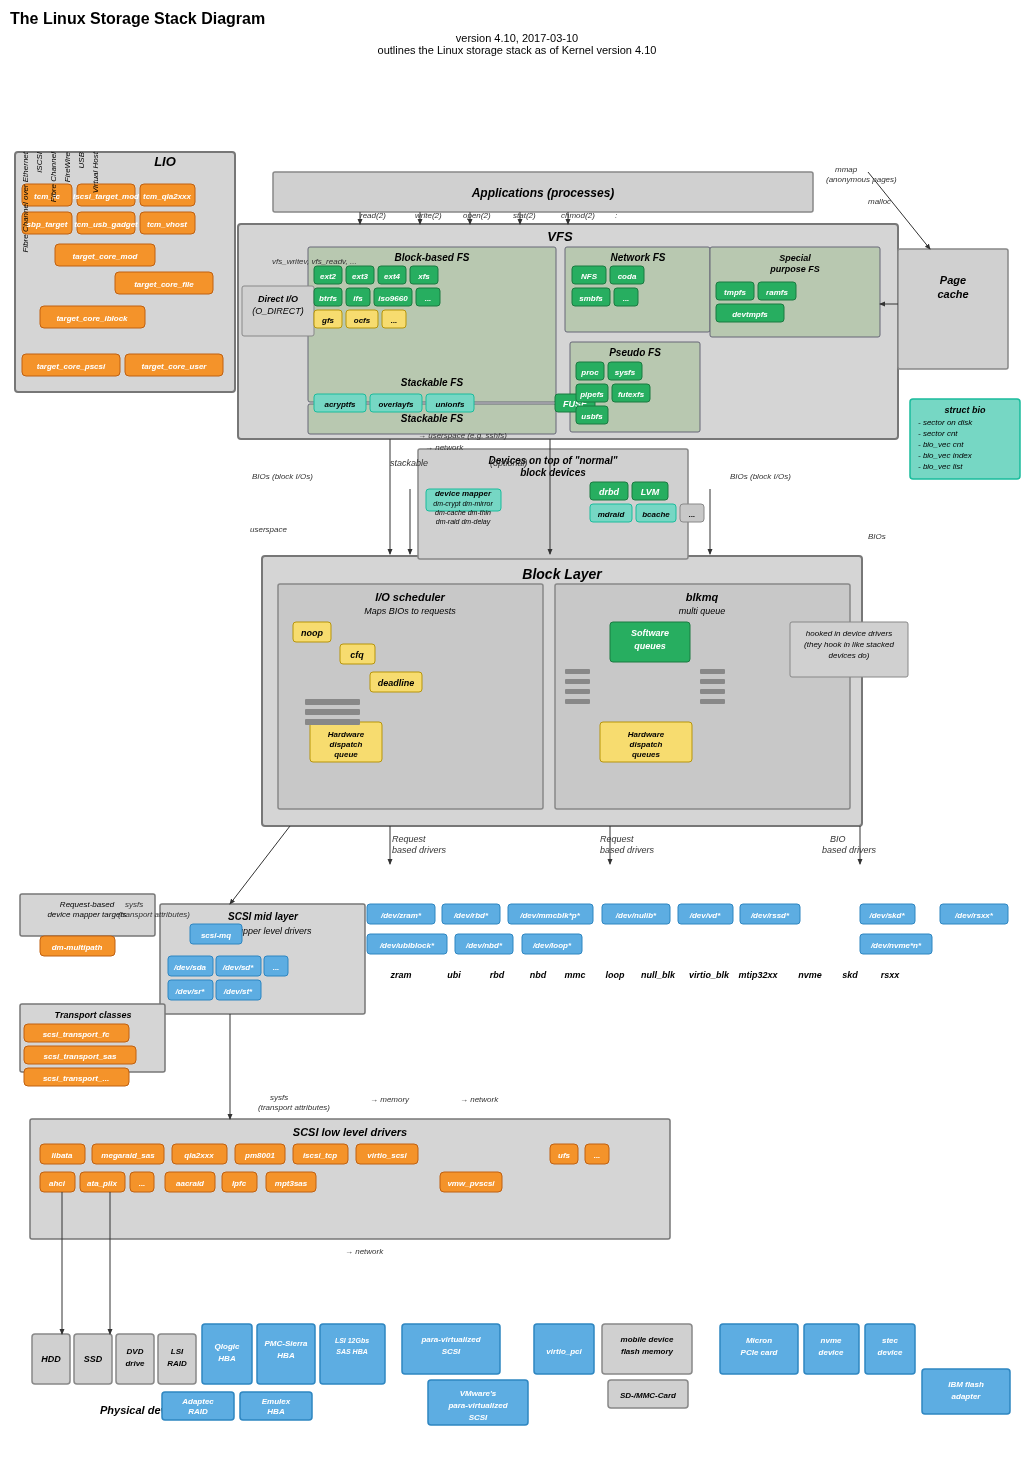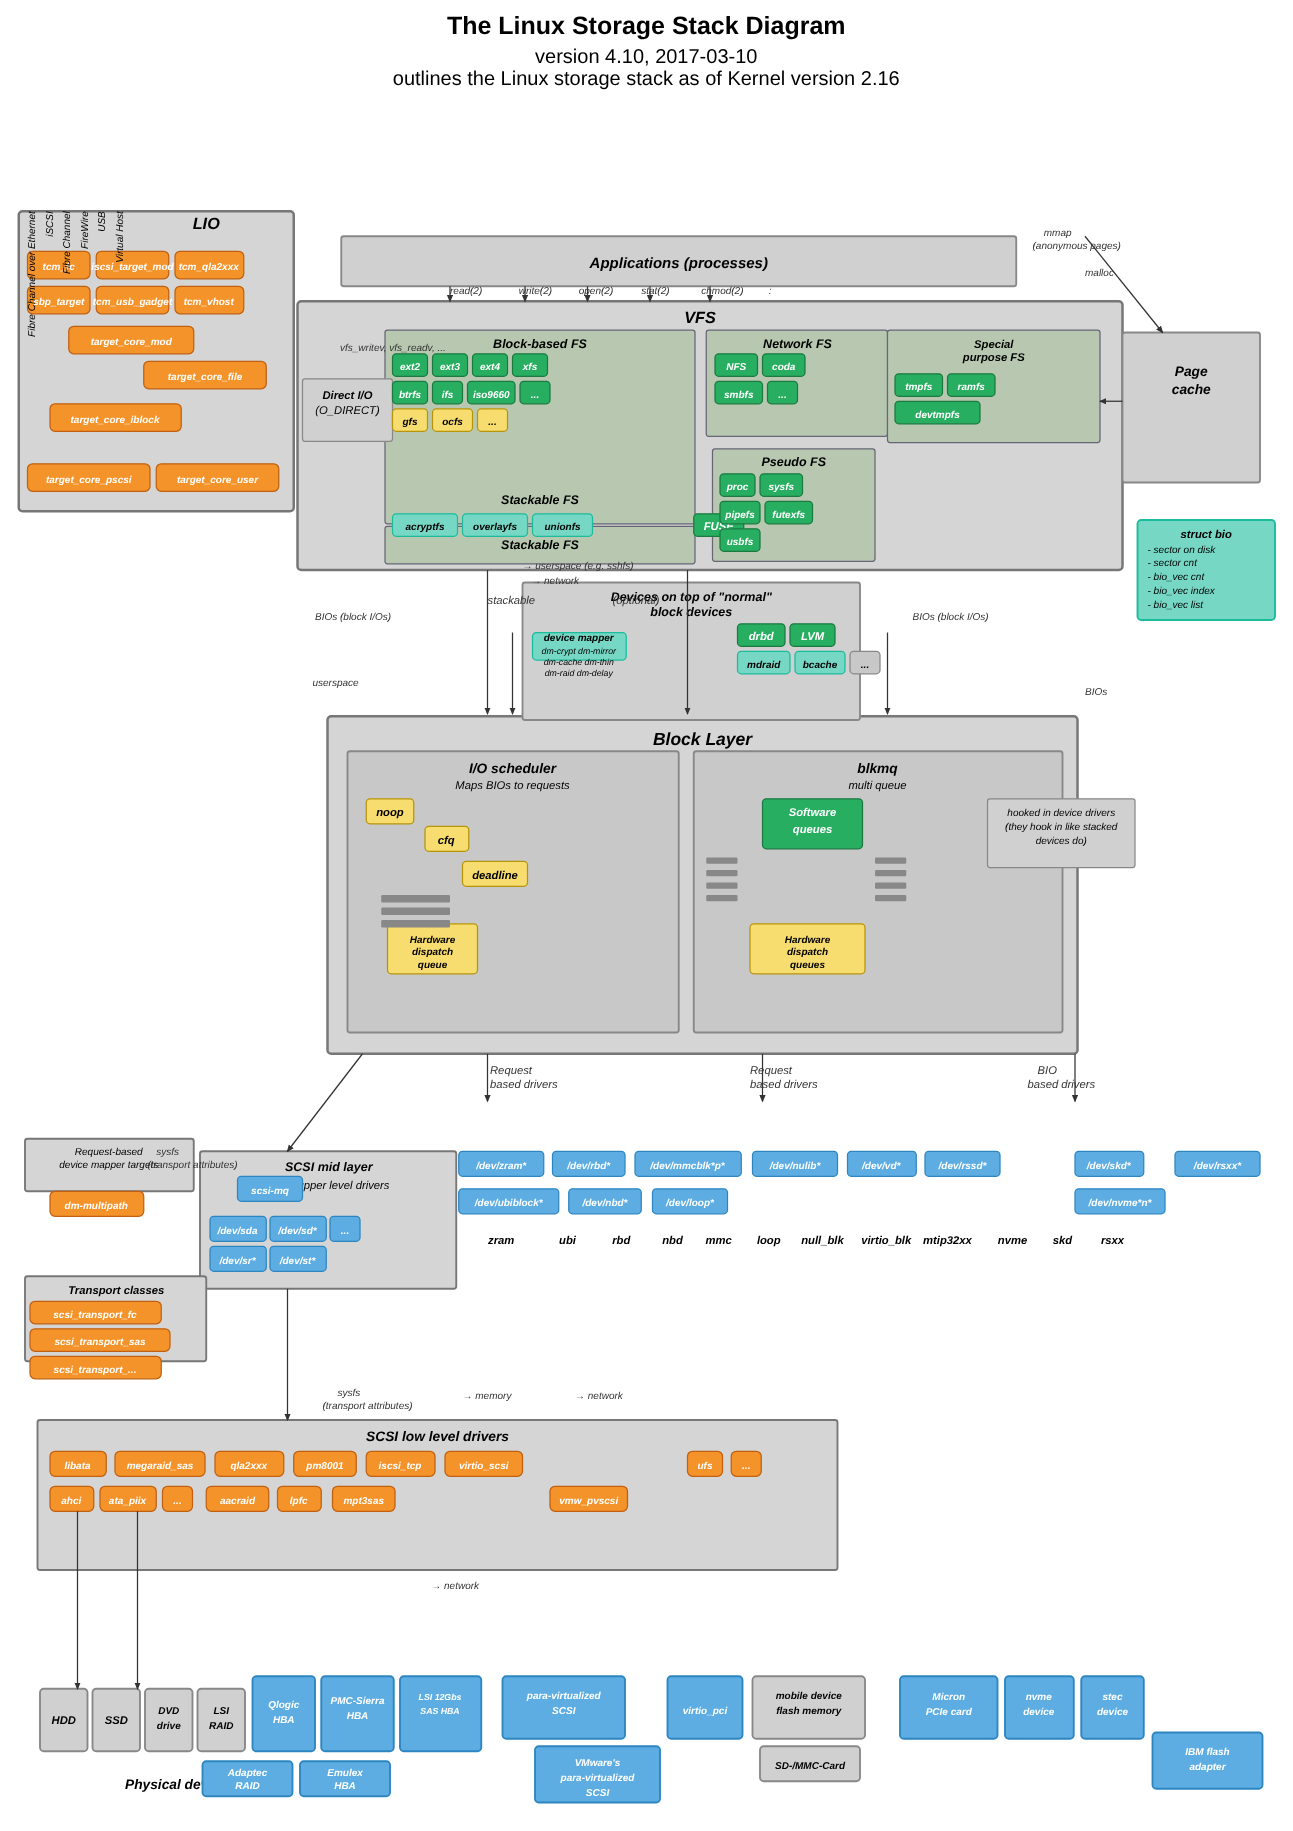--- a/index.html
+++ b/index.html
@@ -11,40 +11,40 @@
       min-height: 1465px;
       position: relative;
       overflow-x: hidden;
     }
     .page-container {
       width: 1034px;
       padding: 10px;
       position: relative;
     }
     h1 {
-      text-align: center;
-      font-size: 20px;
+      text-align: left;
+      font-size: 16px;
       font-weight: bold;
       margin-bottom: 4px;
       font-family: Arial, sans-serif;
     }
     .subtitle {
       text-align: center;
-      font-size: 16px;
+      font-size: 11px;
       margin-bottom: 8px;
     }
   </style>
 </head>
 <body>
 
 <div class="page-container">
   <h1>The Linux Storage Stack Diagram</h1>
   <div class="subtitle">
     <span>version 4.10, 2017-03-10</span><br>
-    <span>outlines the Linux storage stack as of Kernel version 2.16</span>
+    <span>outlines the Linux storage stack as of Kernel version 4.10</span>
   </div>
 
   <div style="position:relative; width:1014px; margin:0 auto;font-style:italic;">
     <svg width="1014" height="1380" xmlns="http://www.w3.org/2000/svg" style="display:block;">
       <defs>
         <marker id="arrow" markerWidth="8" markerHeight="8" refX="6" refY="3" orient="auto">
           <path d="M0,0 L0,6 L8,3 z" fill="#333"></path>
         </marker>
         <marker id="arrow-sm" markerWidth="6" markerHeight="6" refX="5" refY="2.5" orient="auto">
           <path d="M0,0 L0,5 L6,2.5 z" fill="#333"></path>

